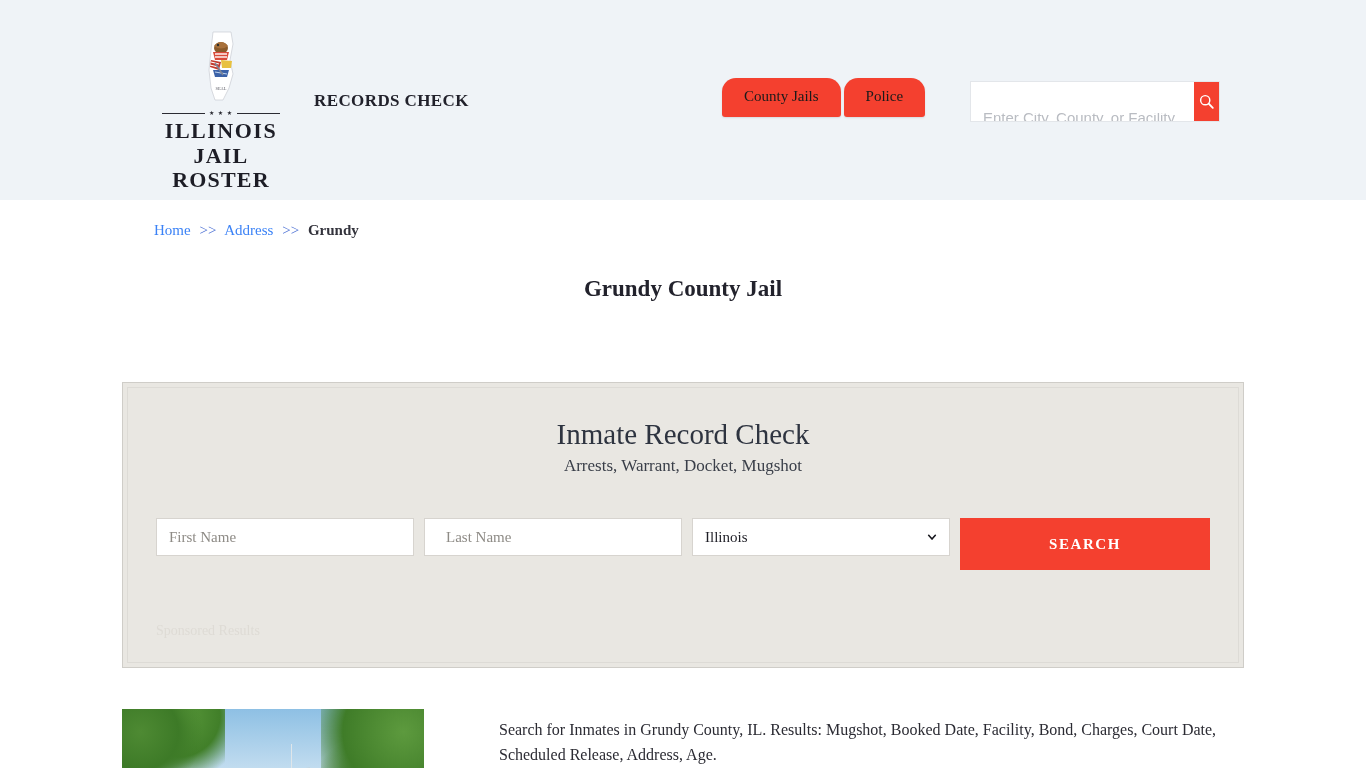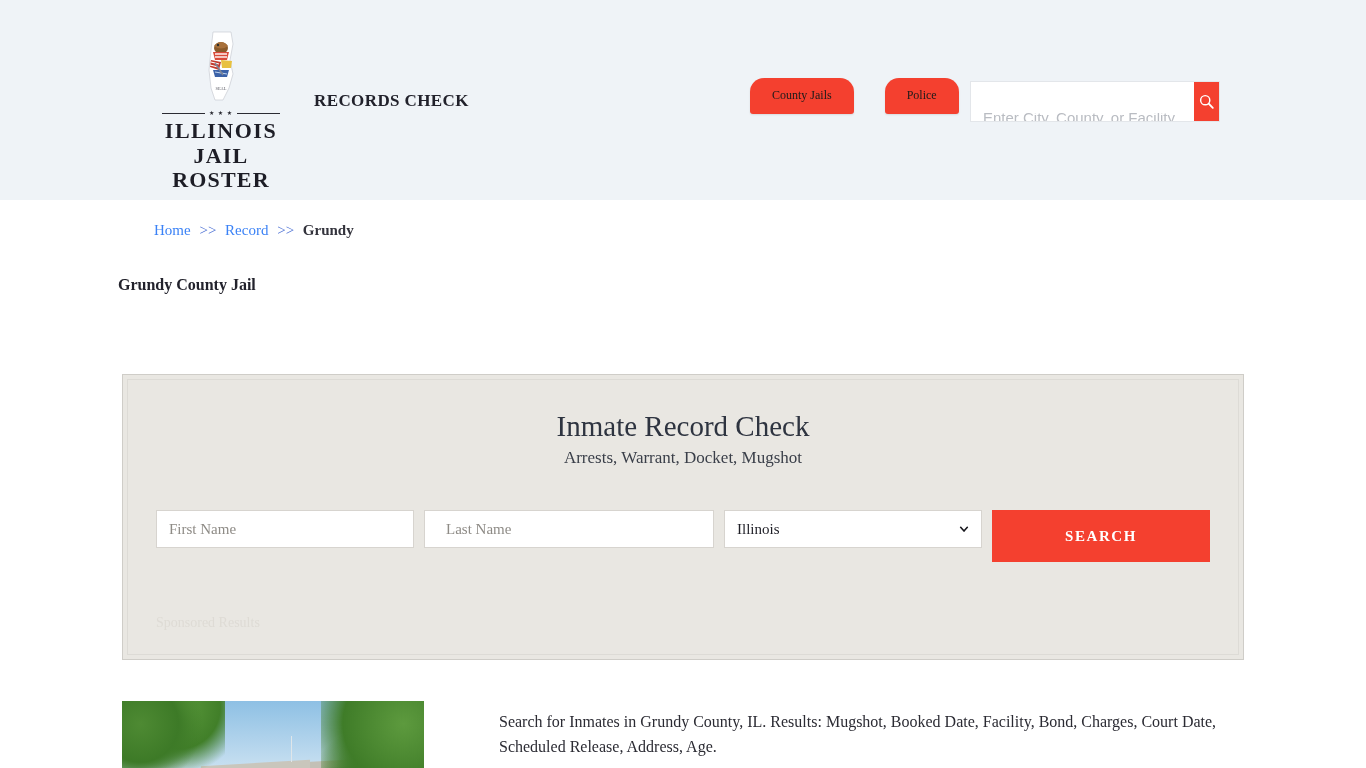--- a/index.html
+++ b/index.html
@@ -86,27 +86,26 @@
     position: absolute;
     left: 604px;
     top: 78px;
     display: flex;
     align-items: flex-end;
     gap: 3px;
   }
   .nav-tab {
     background: #f4402f;
     color: #1a1a1a;
-    font-size: 12px;
+    font-size: 15px;
     padding: 11px 22px 13px 22px;
     border-radius: 14px 14px 3px 3px;
     cursor: pointer;
     line-height: 1;
     box-shadow: 0 1px 2px rgba(0,0,0,0.10);
-    margin-left: 28px;
   }
 
   .header-search {
     position: absolute;
     left: 852px;
     top: 81px;
     width: 250px;
     height: 41px;
     display: flex;
     background: #ffffff;
@@ -149,21 +148,22 @@
   }
   .breadcrumb a {
     color: #3b82f6;
     text-decoration: none;
     cursor: pointer;
   }
   .breadcrumb .sep { color: #4a6fd4; margin: 0 5px; }
   .breadcrumb .current { color: #33333c; font-weight: 700; }
 
   .page-title {
-    font-size: 16px;
+    text-align: center;
+    font-size: 23px;
     font-weight: 700;
     color: #22222c;
     margin-top: 37px;
   }
 
   
   .panel-outer {
     margin: 80px auto 0 auto;
     width: 1122px;
     border: 1px solid #cfcdc8;
@@ -199,21 +199,21 @@
     background: #ffffff;
     border: 1px solid #d7d4cf;
     font-family: "Liberation Serif", serif;
     font-size: 15px;
     color: #3a3a42;
     padding: 0 12px;
     outline: none;
   }
   .field::placeholder { color: #8e8b86; }
   .field-first { width: 258px; }
-  .field-last  { width: 290px; padding-left: 21px; }
+  .field-last  { width: 258px; padding-left: 21px; }
   .select-wrap {
     width: 258px;
     height: 38px;
     background: #ffffff;
     border: 1px solid #d7d4cf;
     position: relative;
     display: flex;
     align-items: center;
     cursor: pointer;
   }
@@ -369,21 +369,21 @@
     </div>
 
   </div>
 </div>
 
 <div class="content">
 
   <div class="breadcrumb">
     <a>Home</a>
     <span class="sep">&gt;&gt;</span>
-    <a>Record</a>
+    <a>Address</a>
     <span class="sep">&gt;&gt;</span>
     <span class="current">Grundy</span>
   </div>
 
   <div class="page-title">Grundy County Jail</div>
 
   <div class="panel-outer">
     <div class="panel-inner">
 
       <div class="panel-title">Inmate Record Check</div>

